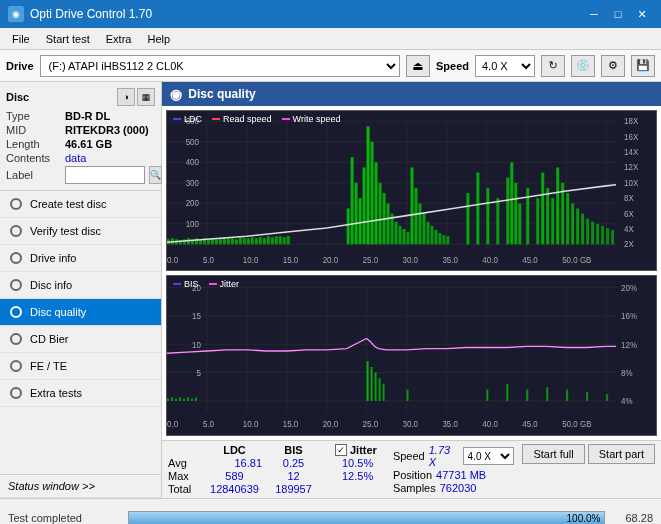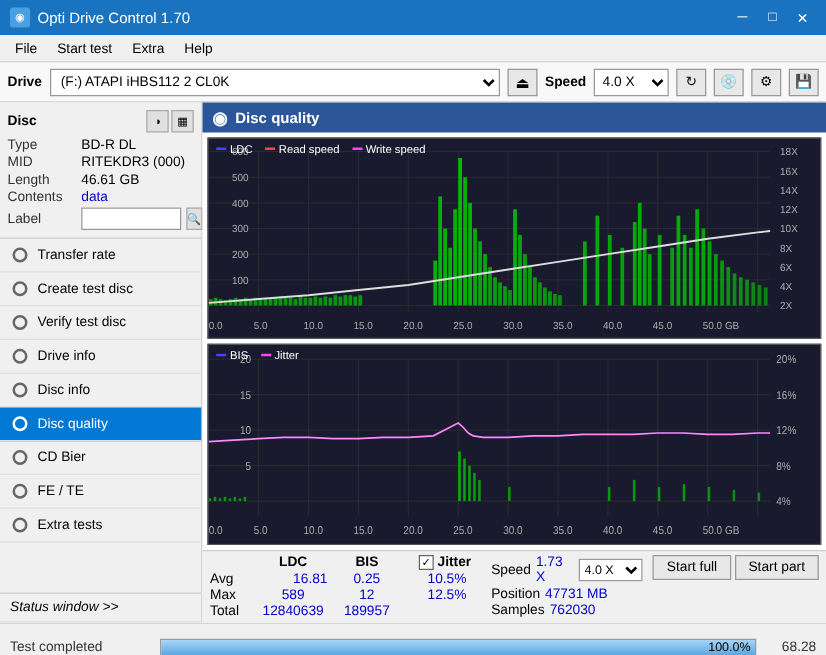--- a/index.html
+++ b/index.html
@@ -109,21 +109,21 @@
       justify-content: space-between;
       align-items: center;
       margin-bottom: 4px;
     }
     .disc-panel-title { font-weight: bold; font-size: 11px; }
     .disc-panel-icons { display: flex; gap: 2px; }
     .disc-icon-btn { width: 18px; height: 18px; background: #e0e0e0; border: 1px solid #aaa; display: flex; align-items: center; justify-content: center; cursor: pointer; font-size: 9px; }
     .disc-row { display: flex; gap: 4px; margin-bottom: 2px; font-size: 11px; }
     .disc-row-label { color: #333; min-width: 55px; }
     .disc-row-value { color: #0000cc; }
-    .disc-row-value.black { color: #000; }
+    .disc-row-value.black { color: #000; font-weight: bold; }
     .label-row { display: flex; align-items: center; gap: 4px; margin-top: 2px; }
     .label-input { width: 80px; height: 18px; border: 1px solid #999; background: white; font-size: 10px; padding: 0 2px; }
     .label-icon-btn { width: 18px; height: 18px; background: #e0e0e0; border: 1px solid #aaa; display: flex; align-items: center; justify-content: center; cursor: pointer; font-size: 9px; }
 
     
     .nav-item {
       display: flex;
       align-items: center;
       gap: 6px;
       padding: 5px 8px;
@@ -324,26 +324,20 @@
         <span class="disc-row-value">data</span>
       </div>
       <div class="label-row">
         <span class="disc-row-label">Label</span>
         <input class="label-input" type="text" value="" style="">
         <div class="label-icon-btn">🔍</div>
       </div>
     </div>
 
     <div id="nav-container">
-      <div class="nav-item">
-        <div class="nav-item-icon">
-            <div class="nav-circle"></div>
-          </div>
-        <span>Transfer rate</span>
-      </div>
       <div class="nav-item">
         <div class="nav-item-icon">
             <div class="nav-circle"></div>
           </div>
         <span>Create test disc</span>
       </div>
       <div class="nav-item">
         <div class="nav-item-icon">
             <div class="nav-circle"></div>
           </div>
@@ -677,21 +671,21 @@
         </div>
         <div style="display:flex; gap:3px; font-size:11px; padding-left:4px;">
           <span></span>
           <span style="color:#0000cc;">12.5%</span>
         </div>
       </div>
 
       <div style="display:flex; flex-direction:column; gap:1px; margin-left:8px;">
         <div style="display:flex; gap:4px; align-items:center; font-size:11px;">
           <span>Speed</span>
-          <span style="color:#0000cc;">1.73 X</span>
+          <span style="color:#0000cc;font-style:italic;">1.73 X</span>
           <select class="speed-selector">
             <option>4.0 X</option>
           </select>
         </div>
         <div style="display:flex; gap:4px; align-items:center; font-size:11px;">
           <span>Position</span>
           <span style="color:#0000cc;">47731 MB</span>
         </div>
         <div style="display:flex; gap:4px; align-items:center; font-size:11px;">
           <span>Samples</span>

